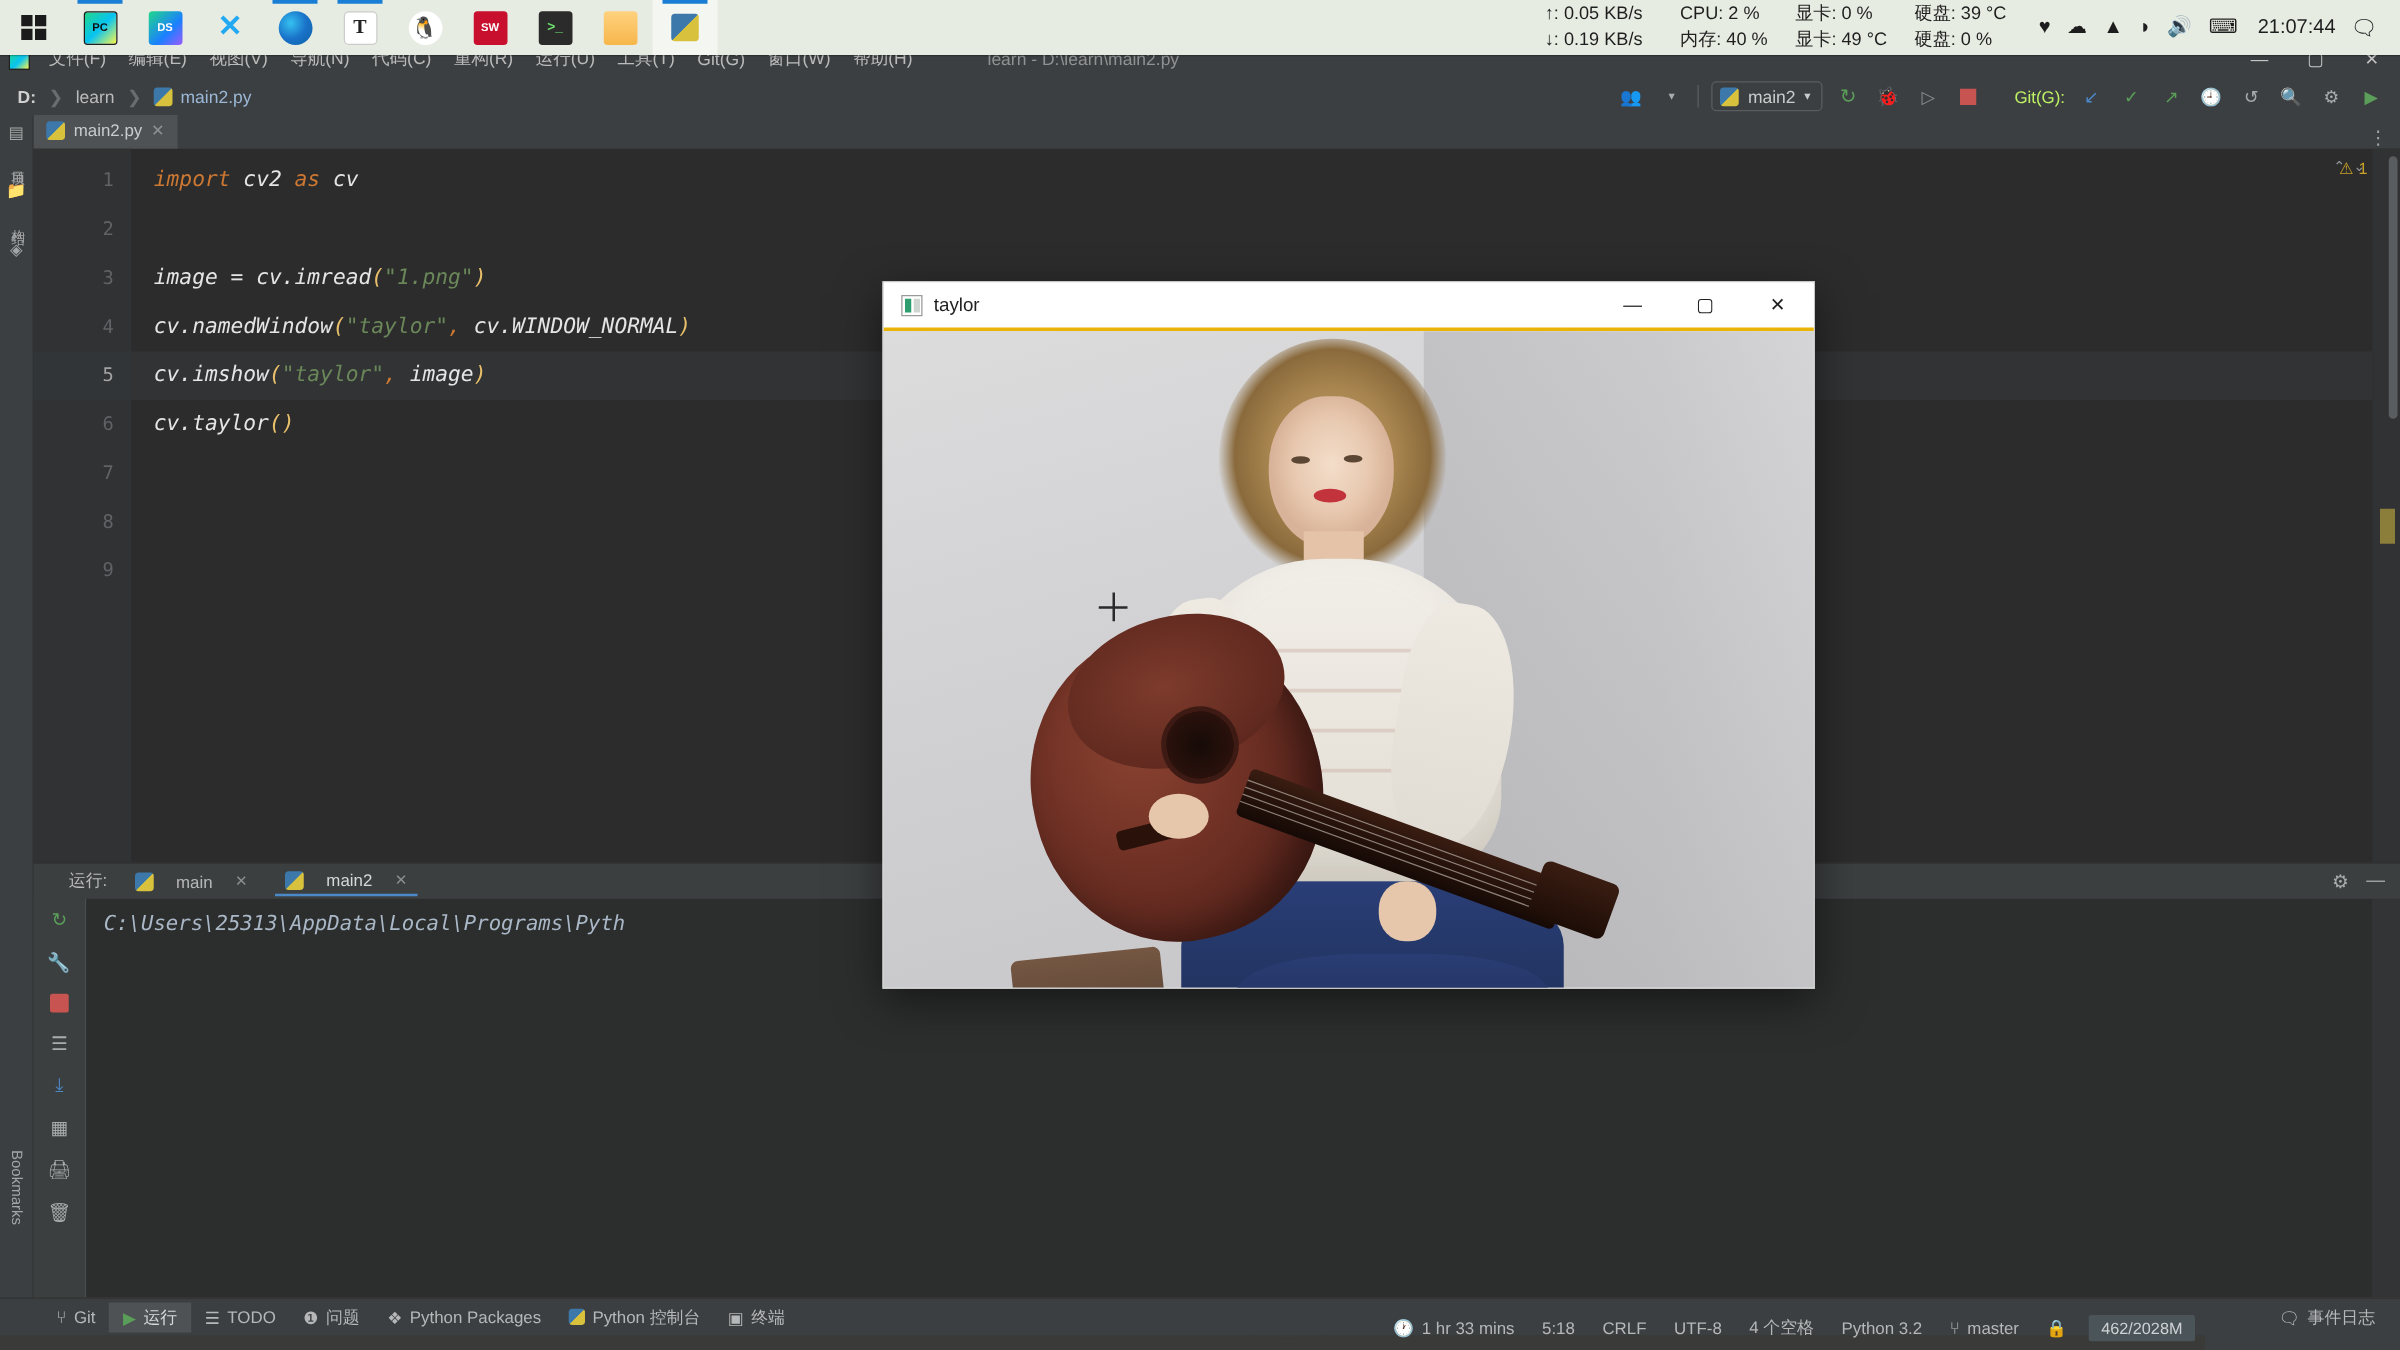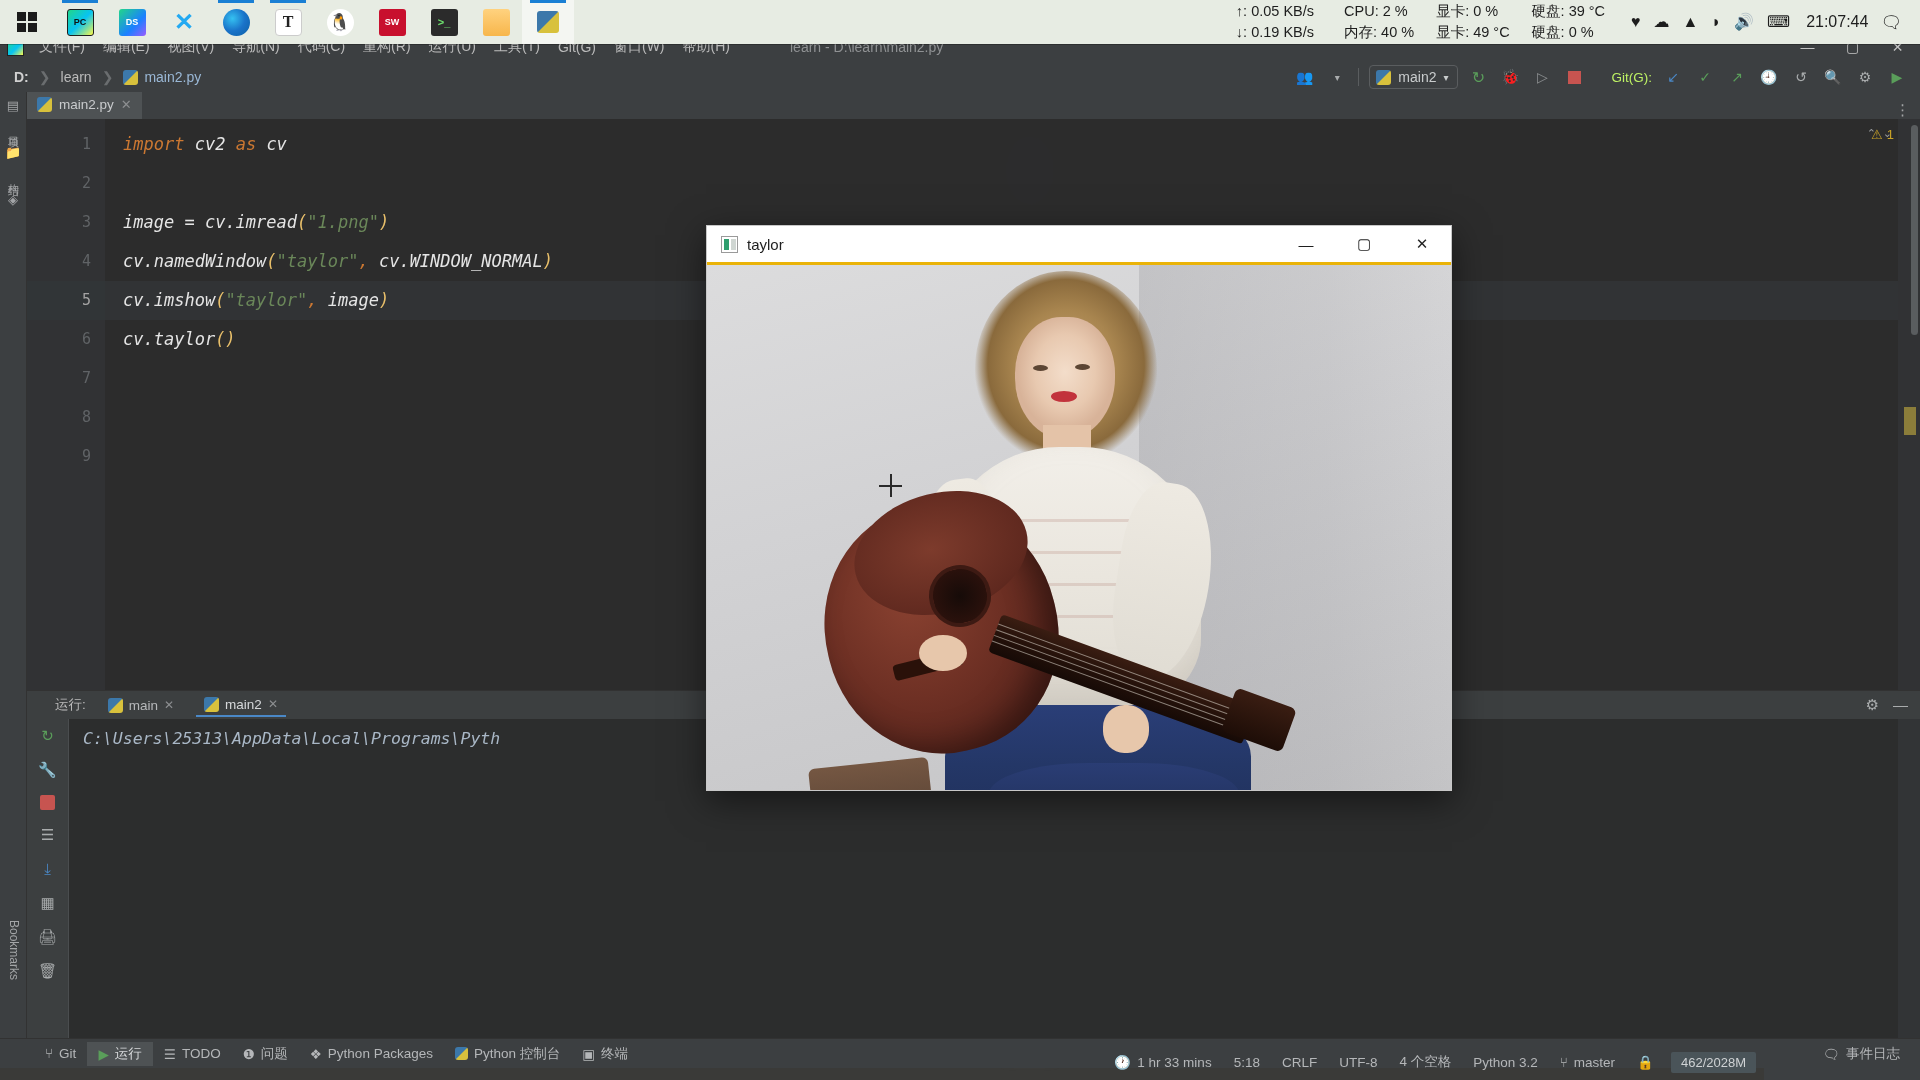--- a/index.html
+++ b/index.html
@@ -176,21 +176,21 @@
   .scroll-mark { position:absolute; right: 4px; width: 12px; height: 28px; background: #8b7d3a; }
   .scrollbar-v { position:absolute; right:2px; top: 6px; width: 7px; height: 210px; background:#5a5d5f; border-radius:4px; }
 
   
   .runpanel {
     height: 348px; background: rgba(60,63,65,0.96); border-top: 1px solid #323232;
     display: flex; flex-direction: column;
   }
   .run-header { height: 28px; display:flex; align-items:center; padding-left: 28px; gap: 14px; color:#bbbbbb; font-size: 13.5px; }
   .run-label { color:#bbbbbb; }
-  .run-tab { display:flex; align-items:center; gap:6px; padding: 3px 8px; color:#b6b8ba; font-size:13.5px; }
+  .run-tab { display:flex; align-items:center; gap:18px; padding: 3px 8px; color:#b6b8ba; font-size:13.5px; }
   .run-tab.active { border-bottom: 2px solid #4a88c7; color:#d6d8da; }
   .run-tab .x { color:#8d8f91; font-size: 12px; }
   .run-header-right { margin-left:auto; display:flex; gap:14px; padding-right: 12px; color:#a9acad; font-size:15px; }
   .run-body { flex:1; display:flex; min-height:0; }
   .run-rail {
     width: 42px; background: rgba(60,63,65,0.96); display:flex; flex-direction:column;
     align-items:center; padding-top: 8px; gap: 16px; color:#a9acad; font-size: 15px;
     border-right: 1px solid #4a4d4f;
   }
   .run-rail .sq { width:15px; height:15px; background:#c75450; border-radius:2px; }

